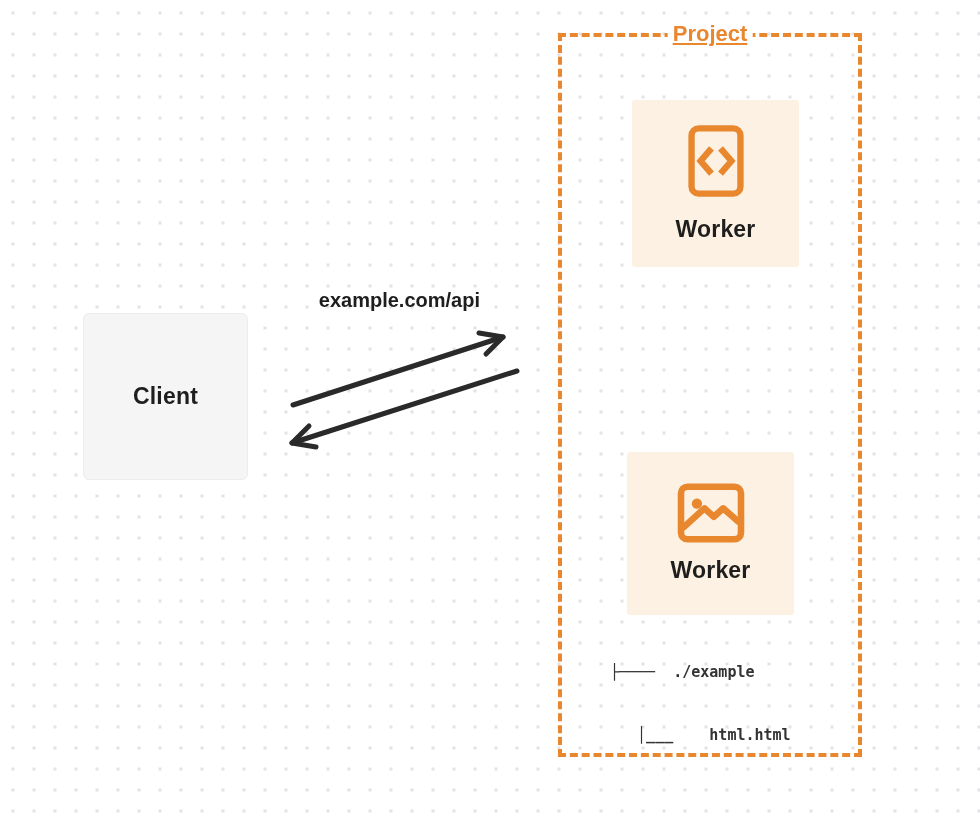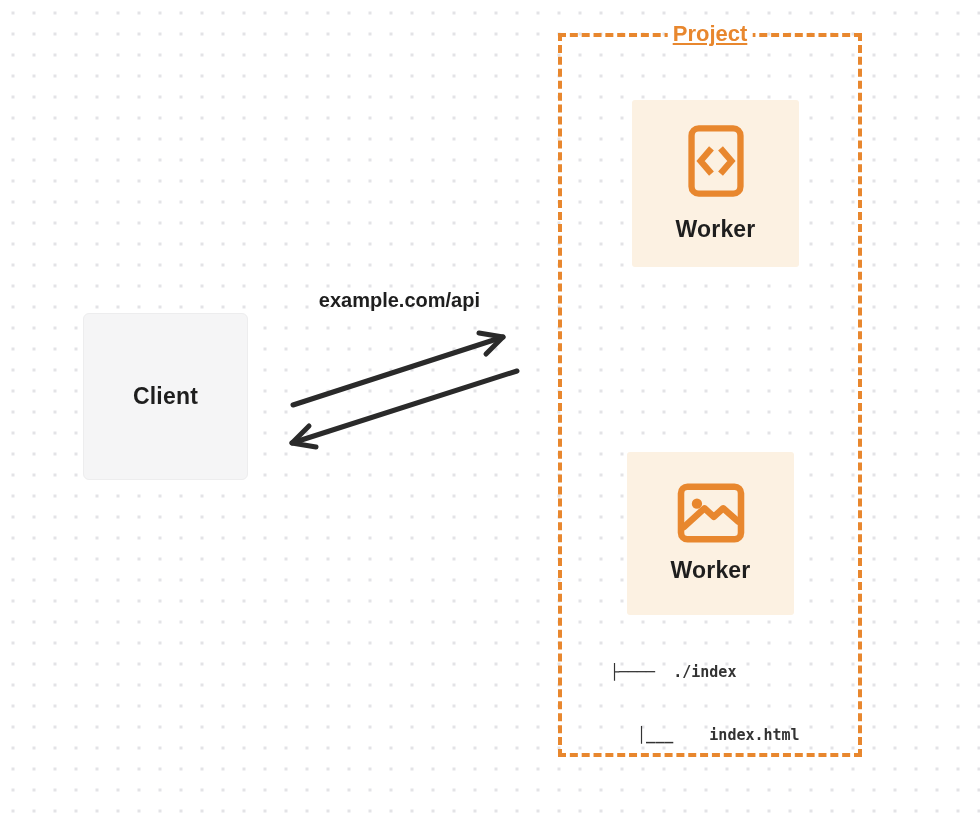--- a/index.html
+++ b/index.html
@@ -140,19 +140,19 @@
         <g stroke="#e8872e" stroke-width="7" fill="none" stroke-linecap="round" stroke-linejoin="round">
           <rect x="4" y="4" width="64" height="56" rx="7"></rect>
           <polyline points="7,47 29,27 39,36 49,27 65,41"></polyline>
         </g>
         <circle cx="21" cy="22" r="5.5" fill="#e8872e" stroke="none"></circle>
       </svg>
       <div class="card-label">Worker</div>
     </div>
 
     <div class="file-tree">
-      <div>├────  ./index</div>
-      <div>   │___    index.html</div>
+      <div>├────  ./example</div>
+      <div>   │___    html.html</div>
       
     </div>
   </div>
 
 </div>
 
 </body></html>

